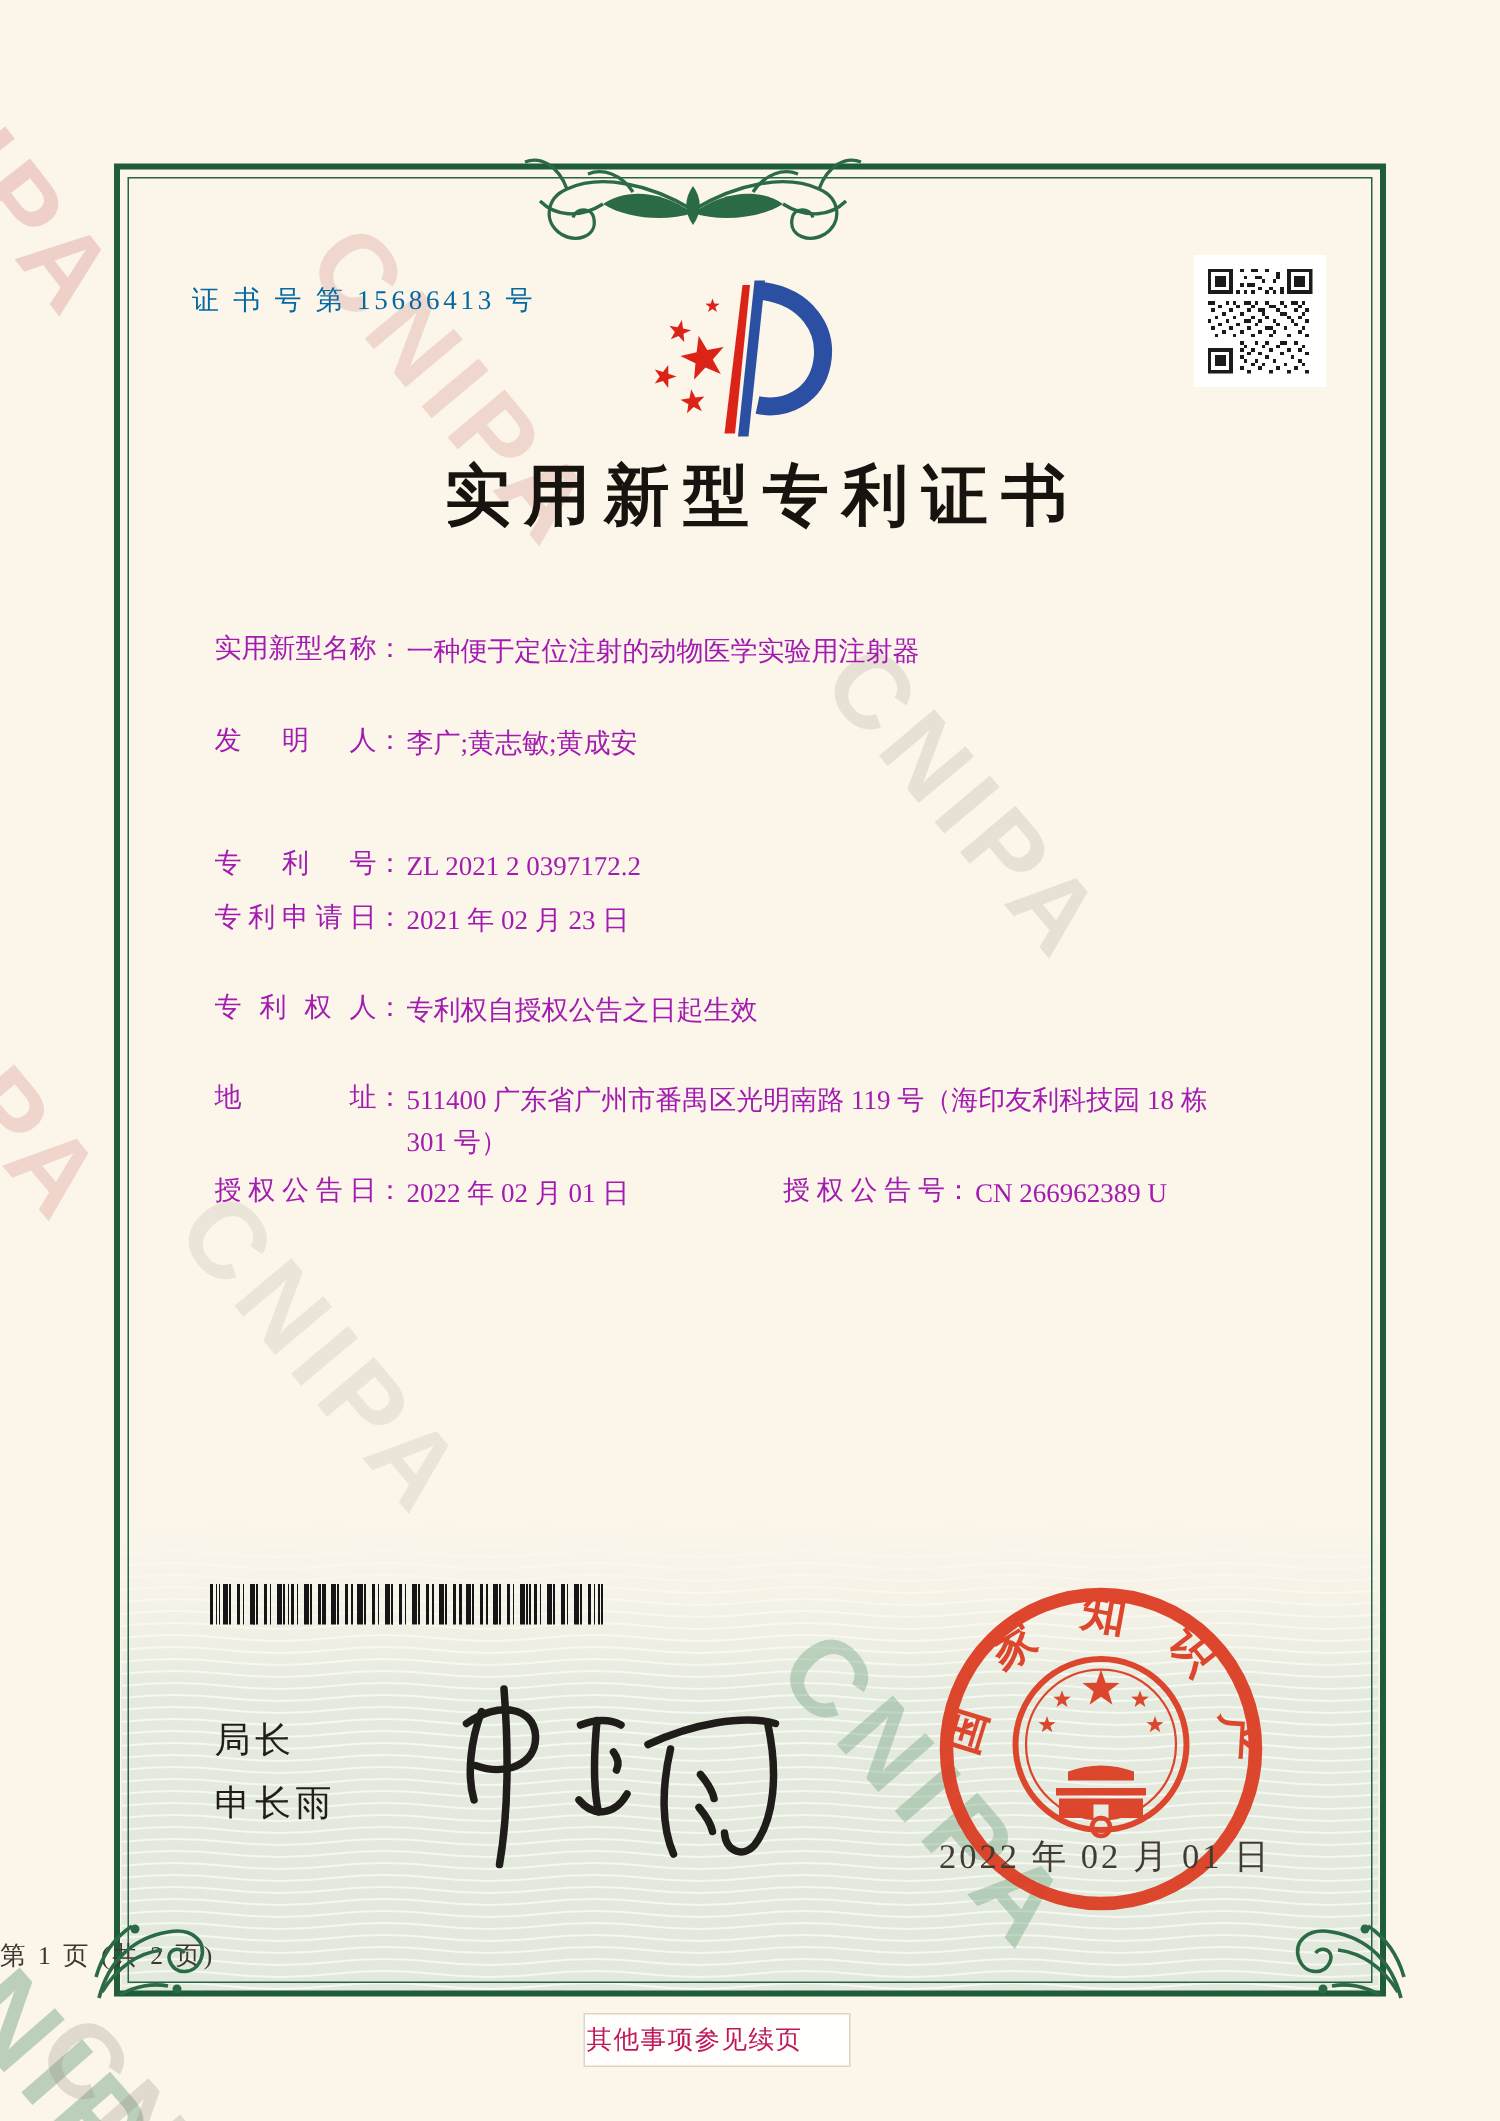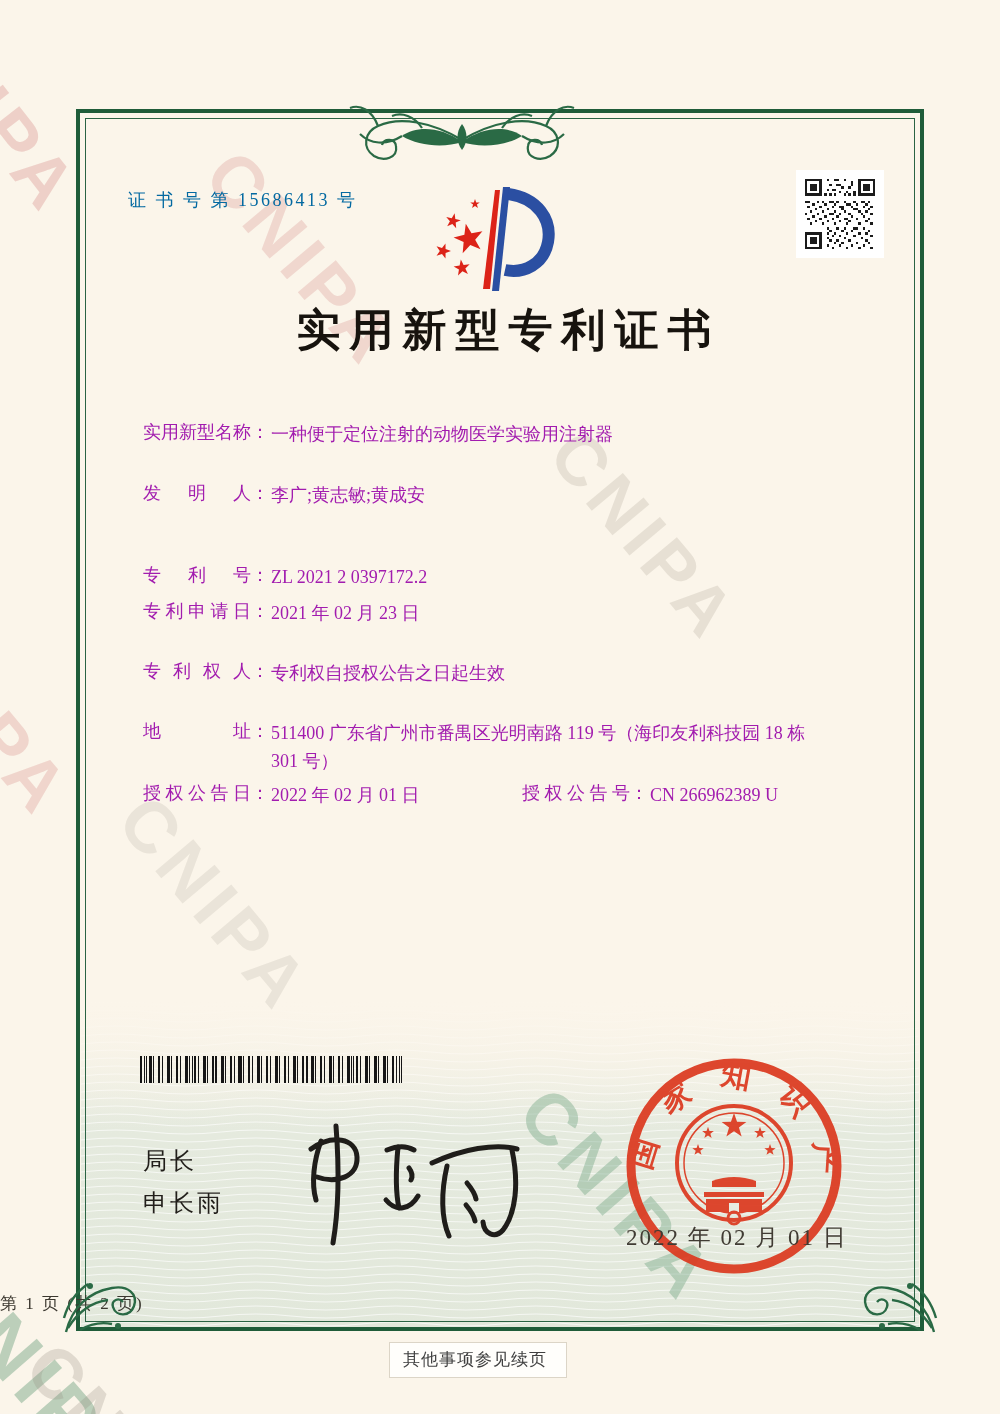--- a/index.html
+++ b/index.html
@@ -50,21 +50,21 @@
         transparent 5px 9px, #151515 9px 12px, transparent 12px 13px, #151515 13px 14px, transparent 14px 18px);}
   .signerblock{position:absolute;left:143px;top:1140px;z-index:3;
                font-family:"Liberation Sans",sans-serif;font-size:24px;color:#211e1a;
                letter-spacing:3px;line-height:42px;}
   .sealdate{position:absolute;left:626px;top:1222px;font-size:23px;letter-spacing:2px;
             color:#403b33;z-index:6;}
   .pagefooter{position:absolute;left:0;right:0;top:1292px;text-align:left;font-size:17px;
               color:#3b372f;z-index:3;letter-spacing:2px;}
   .contbox{position:absolute;left:389px;top:1342px;width:178px;height:36px;background:#fffefb;
            border:1px solid #dcd5c7;box-sizing:border-box;z-index:3;}
-  .contbox span{display:block;padding-left:13px;line-height:33px;font-size:17px;color:#404040;letter-spacing:1px;}
+  .contbox span{display:block;padding-left:1px;line-height:33px;font-size:17px;color:#be185d;letter-spacing:1px;}
   
   .art{position:absolute;left:0;top:0;z-index:4;pointer-events:none;}
 </style>
 </head>
 <body>
 
 <div class="page">
 
   <div class="guilloche">
     <svg width="838" height="329">

